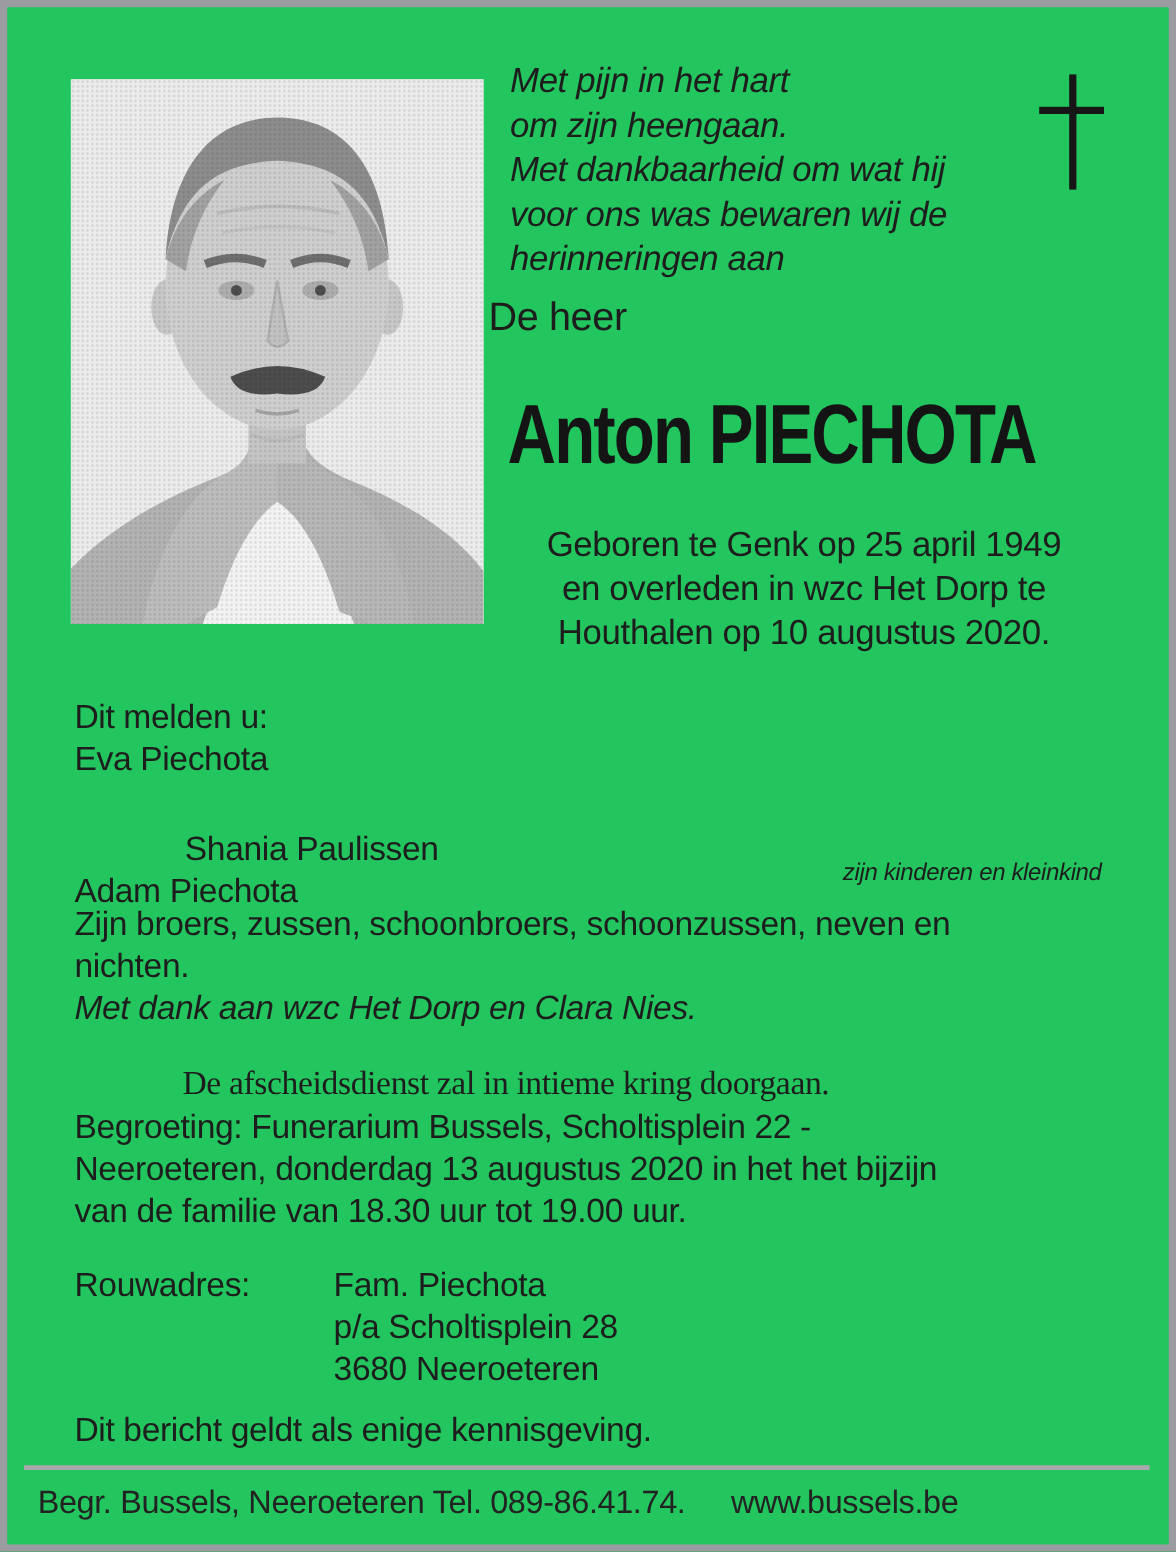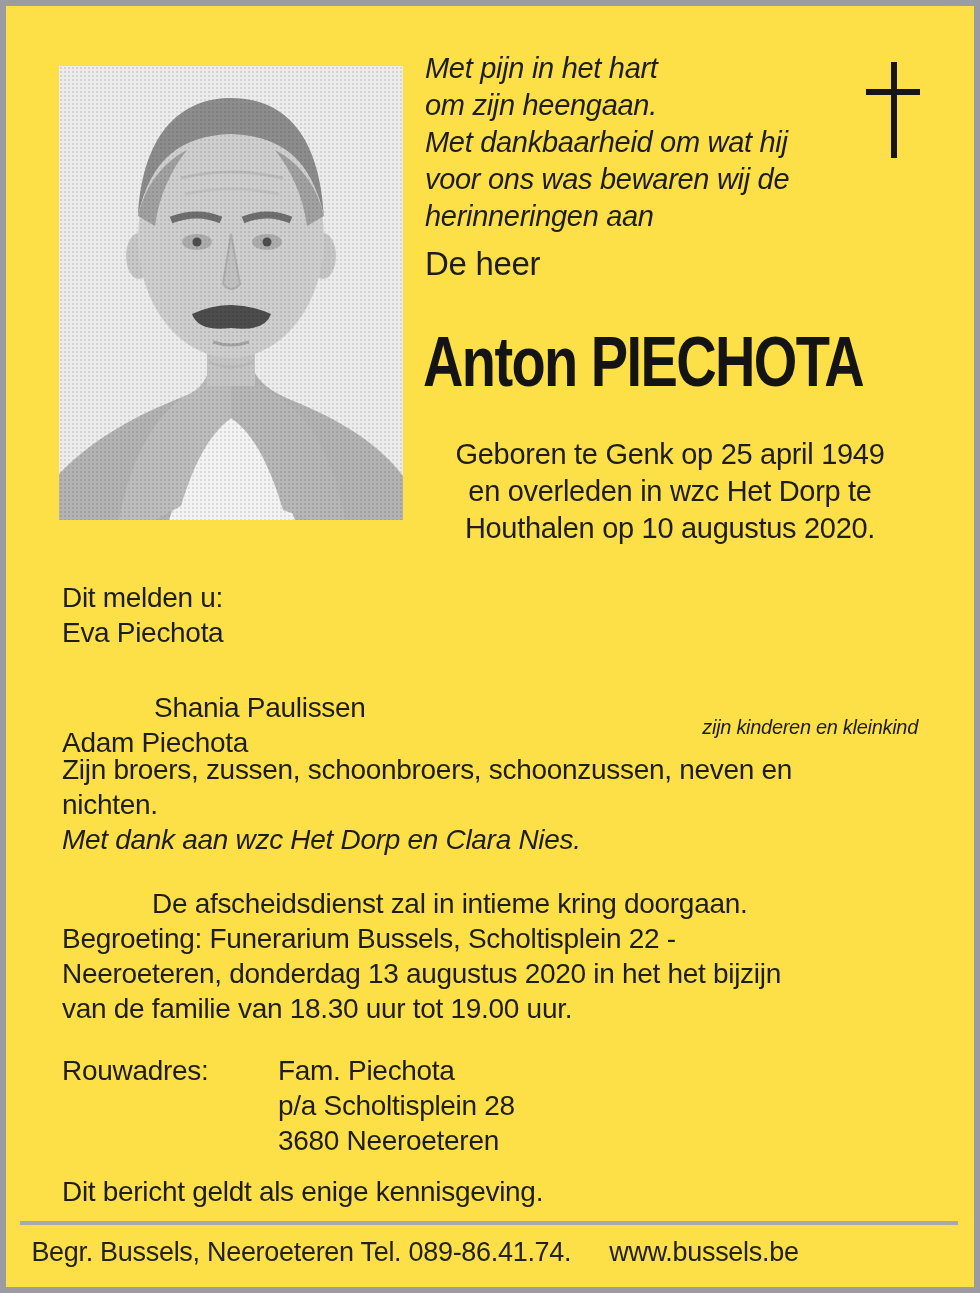--- a/index.html
+++ b/index.html
@@ -1,19 +1,19 @@
 <!DOCTYPE html>
 <html><head>
 <meta charset="utf-8">
 <style>
   html,body{margin:0;padding:0;background:#888;}
   .page{
     position:relative;
     width:980px;height:1293px;
-    background:#fde047;
+    background:#22c55e;
     overflow:hidden;
     font-family:"Liberation Sans", sans-serif;
     color:#1d1d1d;
     letter-spacing:-0.3px;
   }
   .page-border{
     position:absolute;inset:0;
     border:6px solid #9b9ba1;
     pointer-events:none;
     z-index:10;
@@ -29,21 +29,21 @@
     background-size:4px 4px;
   }
   
   .intro{
     position:absolute;left:425px;top:50px;width:440px;
     font-style:italic;font-size:29px;line-height:37px;
   }
   .cross{position:absolute;left:864px;top:58px;width:58px;height:100px;}
   .cross .v{position:absolute;left:27px;top:4px;width:6px;height:96px;background:#161616;}
   .cross .h{position:absolute;left:2px;top:31px;width:54px;height:6px;background:#161616;}
-  .salutation{position:absolute;left:425px;top:245px;font-size:33px;}
+  .salutation{position:absolute;left:407px;top:245px;font-size:33px;}
   .deceased-name{
     position:absolute;left:423px;top:322px;
     font-size:70px;font-weight:bold;letter-spacing:-2px;
     transform:scaleX(0.8);transform-origin:left top;
     white-space:nowrap;color:#141414;
   }
   .life-dates{
     position:absolute;left:423px;top:436px;width:494px;
     text-align:center;font-size:29px;line-height:37px;
   }
@@ -51,21 +51,21 @@
   .body-block{position:absolute;left:62px;width:860px;font-size:28px;line-height:35px;}
   .names{top:580px;}
   .indent-name{padding-left:92px;margin-top:40px;}
   .relation-note{
     position:absolute;right:62px;top:716px;
     font-style:italic;font-size:20px;white-space:nowrap;
   }
   .family{top:752px;}
   .italic-line{font-style:italic;}
   .service{top:886px;}
-  .service-first{text-indent:90px;}
+  .service-first{text-indent:90px;font-family:Liberation Serif, serif;}
   .rouwadres{top:1053px;display:flex;gap:16px;}
   .rouw-label{width:200px;flex:0 0 200px;}
   .notice{top:1174px;}
   .footer-rule{
     position:absolute;left:20px;top:1221px;width:938px;height:4px;
     background:#a9a9ad;
   }
   .footer{
     position:absolute;left:0;top:1237px;width:830px;
     text-align:center;font-size:27px;color:#222;

